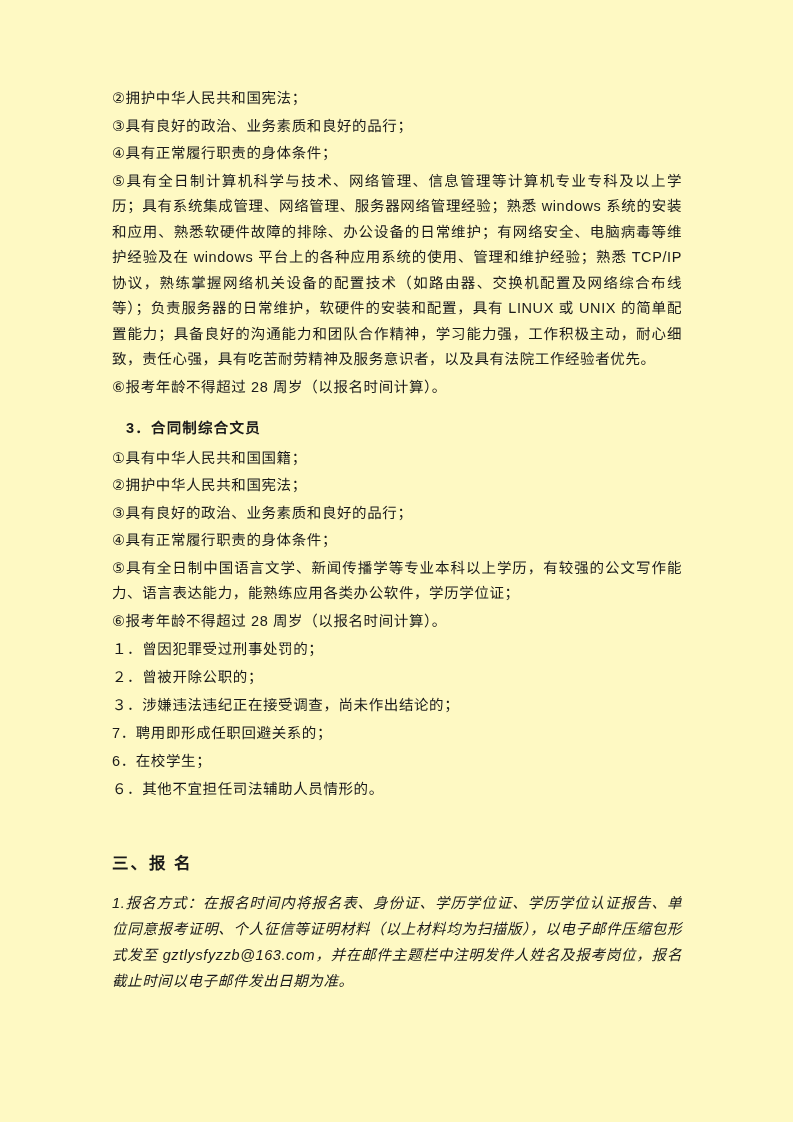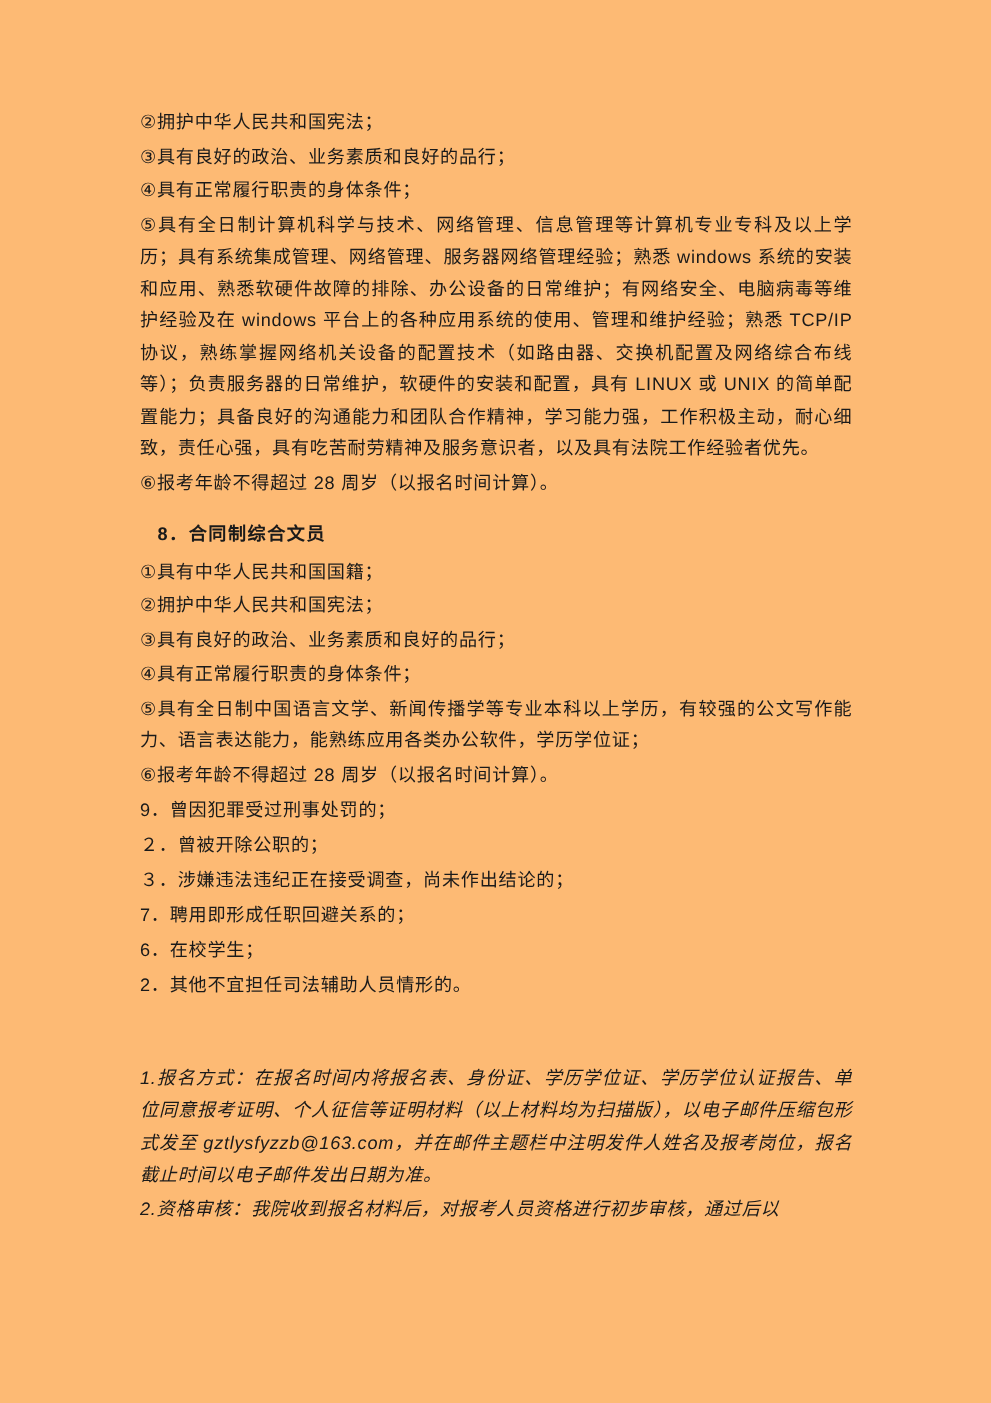--- a/index.html
+++ b/index.html
@@ -9,21 +9,21 @@
   }
   body {
     width: 793px;
     height: 1122px;
     font-family: "Liberation Sans", "DejaVu Sans", sans-serif;
   }
   .page {
     position: relative;
     width: 793px;
     height: 1122px;
-    background: #fdba74;
+    background: #fef9c3;
     box-sizing: border-box;
     overflow: hidden;
   }
   .page-inner {
     position: absolute;
     left: 112px;
     top: 86px;
     width: 570px;
   }
   p {
@@ -89,43 +89,43 @@
   <div class="page-inner">
 
     <div class="list-block">
       <p class="item">②拥护中华人民共和国宪法；</p>
       <p class="item">③具有良好的政治、业务素质和良好的品行；</p>
       <p class="item">④具有正常履行职责的身体条件；</p>
       <p class="item">⑤具有全日制计算机科学与技术、网络管理、信息管理等计算机专业专科及以上学历；具有系统集成管理、网络管理、服务器网络管理经验；熟悉 windows 系统的安装和应用、熟悉软硬件故障的排除、办公设备的日常维护；有网络安全、电脑病毒等维护经验及在 windows 平台上的各种应用系统的使用、管理和维护经验；熟悉 TCP/IP 协议，熟练掌握网络机关设备的配置技术（如路由器、交换机配置及网络综合布线等）；负责服务器的日常维护，软硬件的安装和配置，具有 LINUX 或 UNIX 的简单配置能力；具备良好的沟通能力和团队合作精神，学习能力强，工作积极主动，耐心细致，责任心强，具有吃苦耐劳精神及服务意识者，以及具有法院工作经验者优先。</p>
       <p class="item">⑥报考年龄不得超过 28 周岁（以报名时间计算）。</p>
     </div>
 
-    <h3 class="heading-sub">8．合同制综合文员</h3>
+    <h3 class="heading-sub">3．合同制综合文员</h3>
 
     <div class="list-block">
       <p class="item">①具有中华人民共和国国籍；</p>
       <p class="item">②拥护中华人民共和国宪法；</p>
       <p class="item">③具有良好的政治、业务素质和良好的品行；</p>
       <p class="item">④具有正常履行职责的身体条件；</p>
       <p class="item">⑤具有全日制中国语言文学、新闻传播学等专业本科以上学历，有较强的公文写作能力、语言表达能力，能熟练应用各类办公软件，学历学位证；</p>
       <p class="item">⑥报考年龄不得超过 28 周岁（以报名时间计算）。</p>
     </div>
 
 
     <div class="numbered">
-      <p class="item">9．曾因犯罪受过刑事处罚的；</p>
+      <p class="item">１．曾因犯罪受过刑事处罚的；</p>
       <p class="item">２．曾被开除公职的；</p>
       <p class="item">３．涉嫌违法违纪正在接受调查，尚未作出结论的；</p>
       <p class="item">7．聘用即形成任职回避关系的；</p>
       <p class="item">6．在校学生；</p>
-      <p class="item">2．其他不宜担任司法辅助人员情形的。</p>
+      <p class="item">６．其他不宜担任司法辅助人员情形的。</p>
     </div>
 
     <div class="gap-big"></div>
 
+    <h2 class="heading-section">三、报 名</h2>
 
     <div class="reg-block">
       <p class="para">1.报名方式：在报名时间内将报名表、身份证、学历学位证、学历学位认证报告、单位同意报考证明、个人征信等证明材料（以上材料均为扫描版），以电子邮件压缩包形式发至 gztlysfyzzb@163.com，并在邮件主题栏中注明发件人姓名及报考岗位，报名截止时间以电子邮件发出日期为准。</p>
-      <p class="para">2.资格审核：我院收到报名材料后，对报考人员资格进行初步审核，通过后以</p>
     </div>
 
   </div>
 </div>
 
 </body></html>

